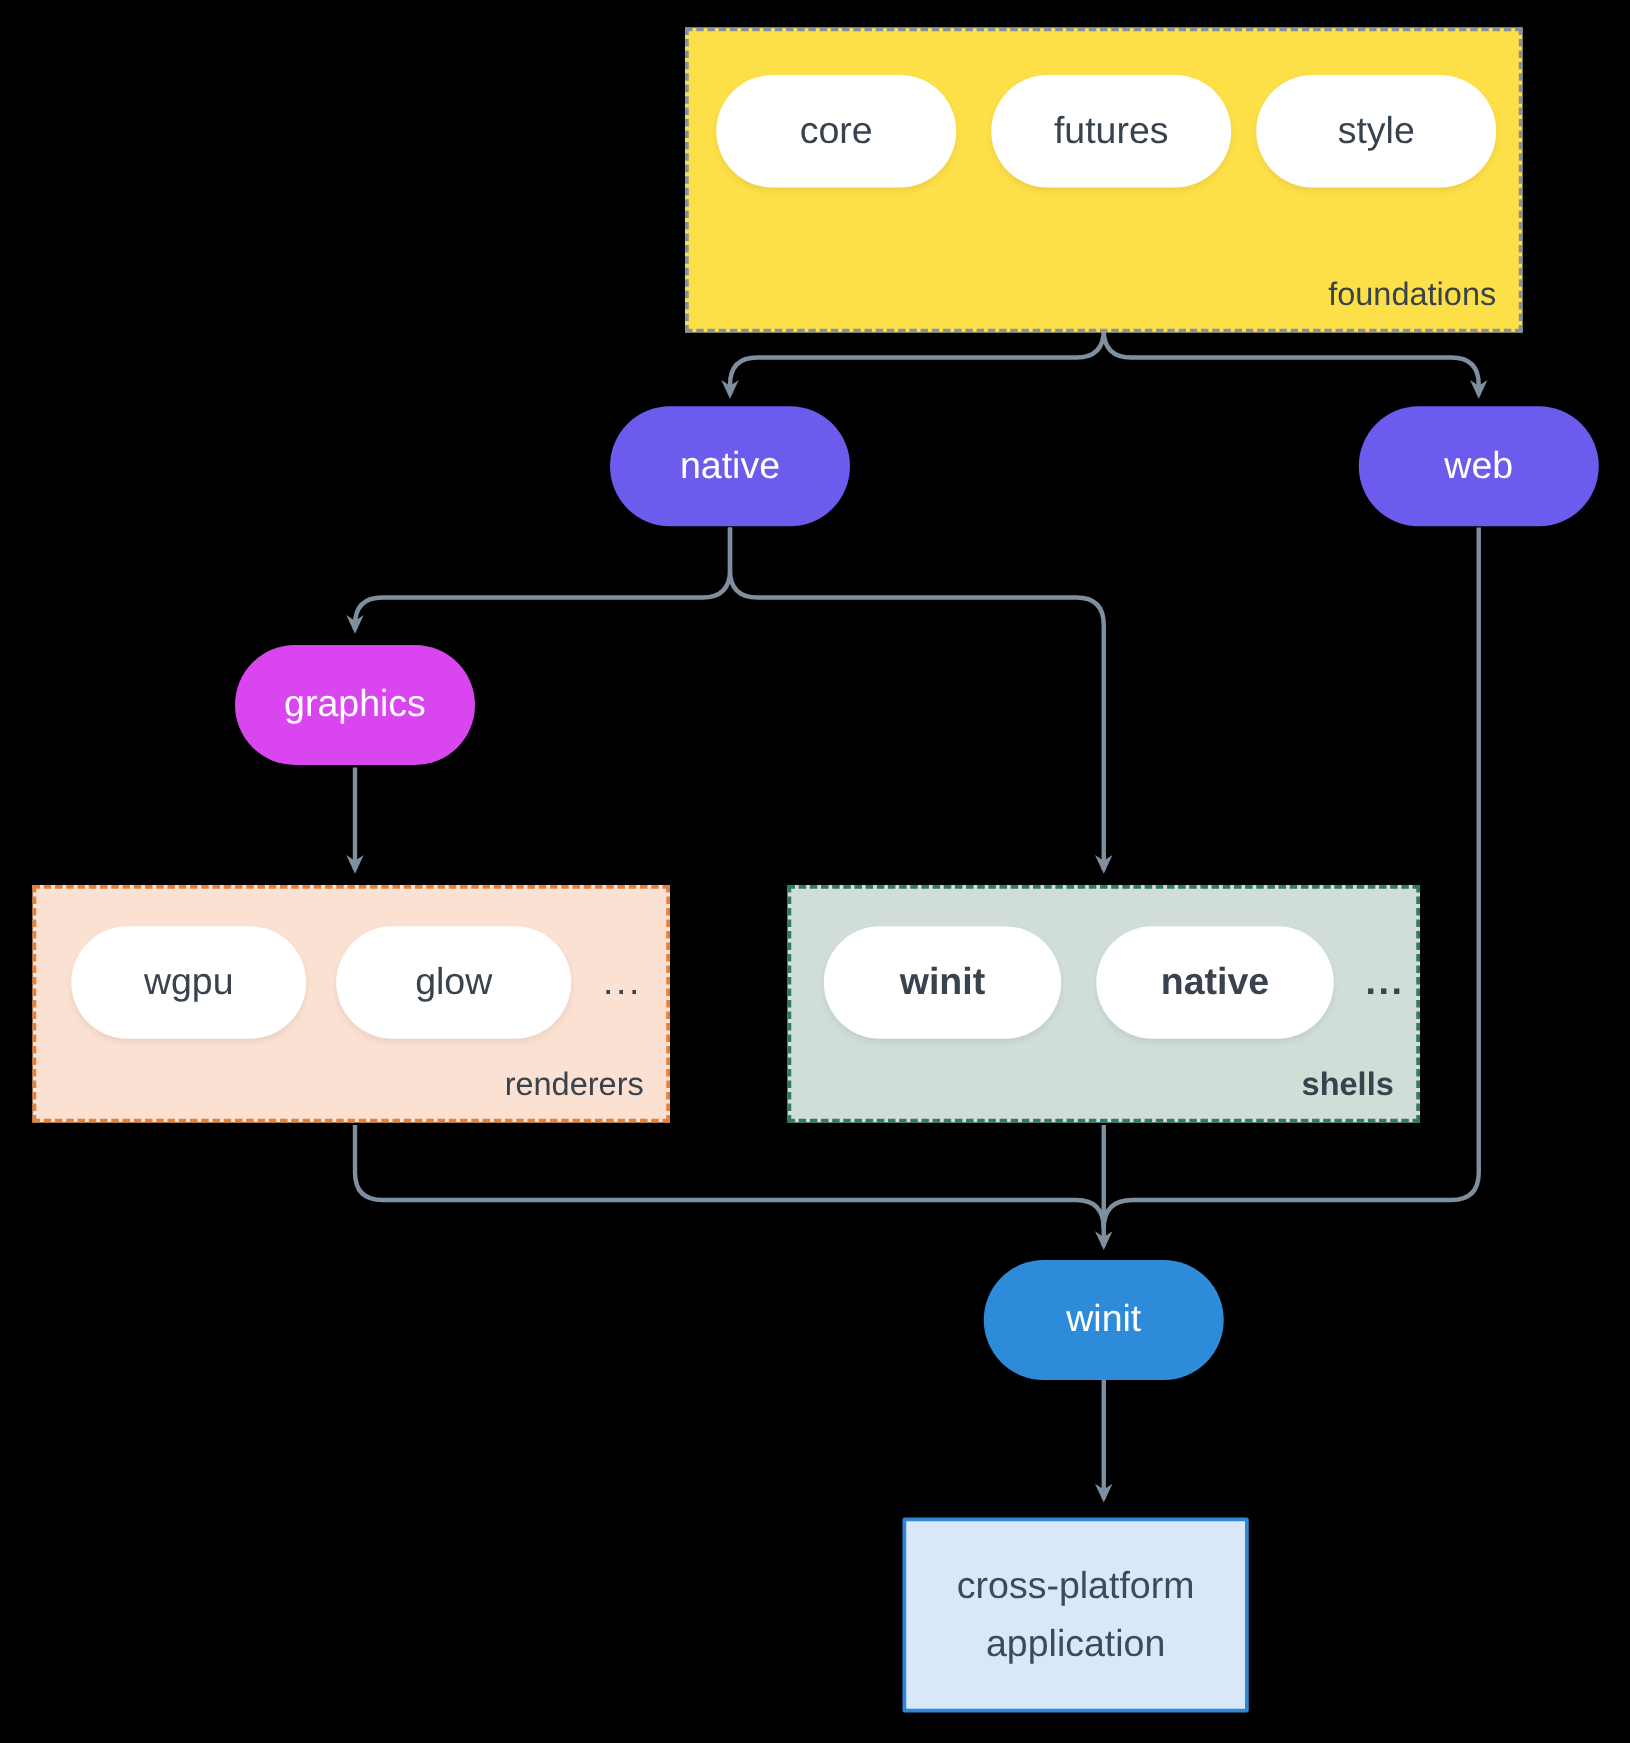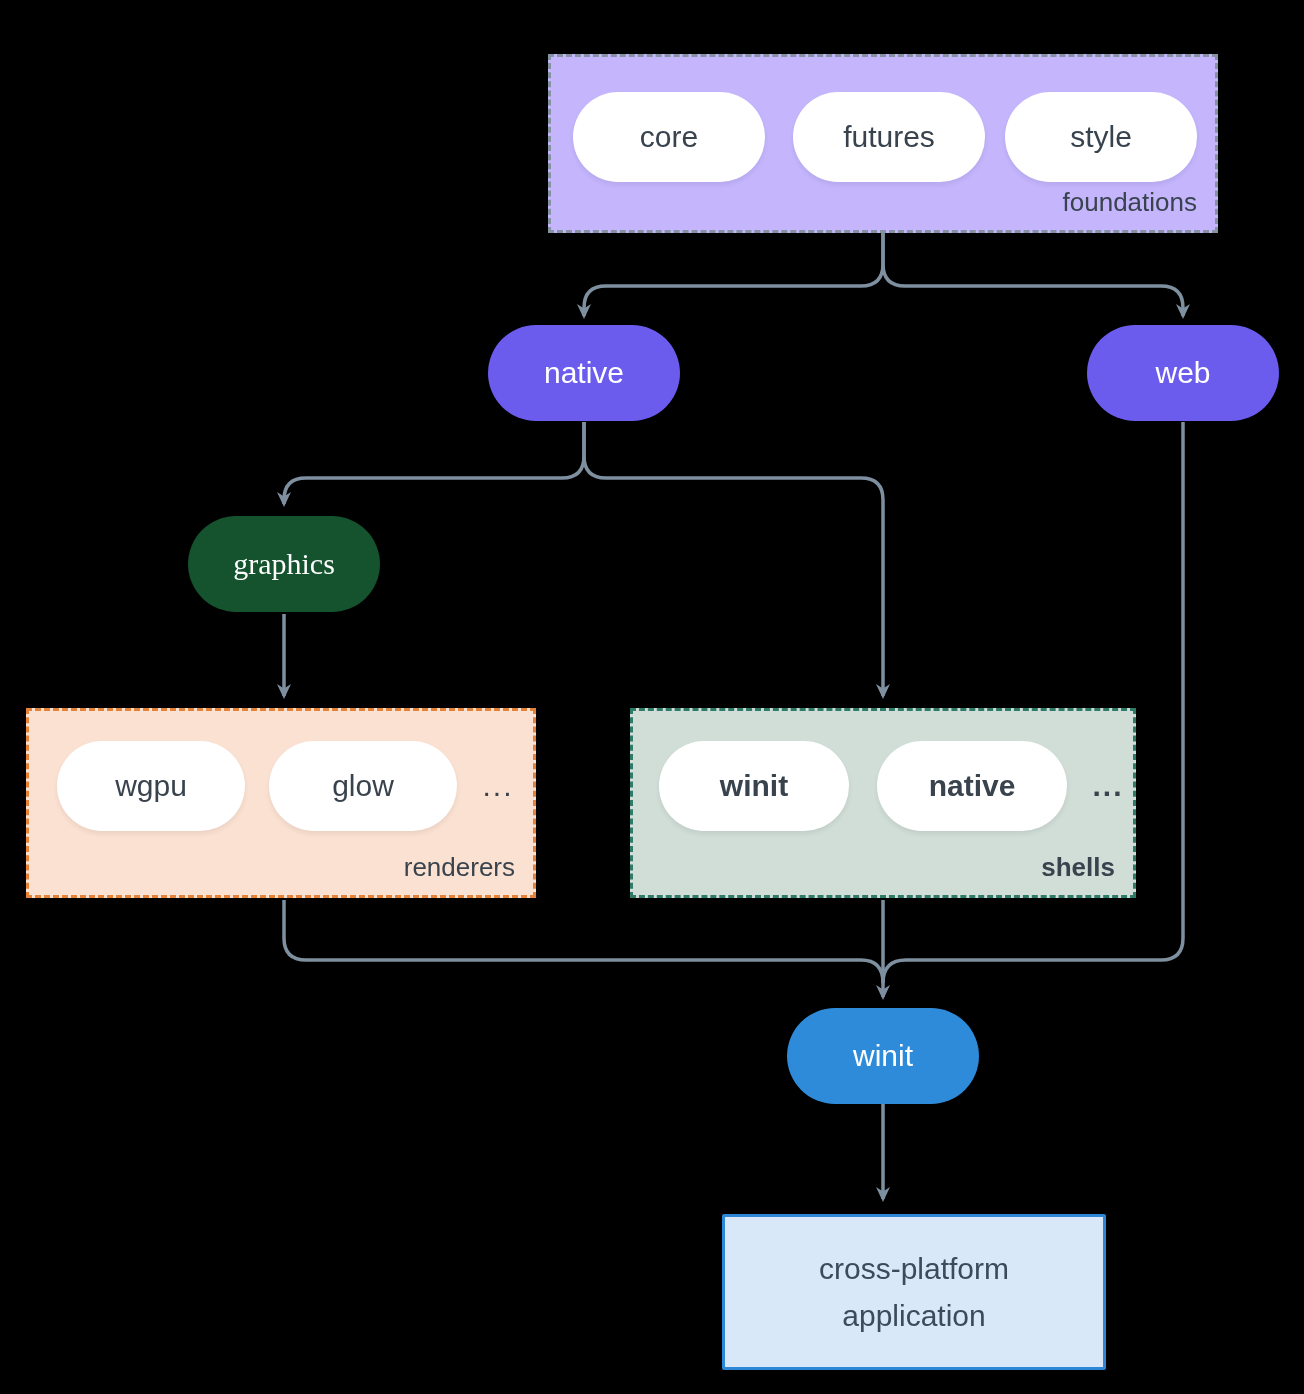--- a/index.html
+++ b/index.html
@@ -17,31 +17,31 @@
     width: 192px; height: 90px;
     background: #ffffff;
     border-radius: 48px;
     display: flex; align-items: center; justify-content: center;
     font-size: 30px; color: #39434e;
     box-shadow: 0 3px 5px rgba(0,0,0,0.07);
     z-index: 2;
   }
   .pill.colored { height: 96px; color: #ffffff; box-shadow: none; text-align: right; }
   .pill.purple  { background: #6b5cee; }
-  .pill.orange  { background: #14532d; font-family: Liberation Serif, serif; }
+  .pill.orange  { background: #d946ef; }
   .pill.blue    { background: #2e8bd9; }
 
   .group {
     position: absolute;
     box-sizing: border-box;
     z-index: 1;
   }
   .group-foundations {
-    left: 548px; top: 22px; width: 670px; height: 179px;
-    background: #c4b5fd; border: 3px dashed #8492a2; margin-top: 32px;
+    left: 548px; top: 22px; width: 670px; height: 244px;
+    background: #fde047; border: 3px dashed #8492a2;
   }
   .group-renderers {
     left: 26px; top: 708px; width: 510px; height: 190px;
     background: #fbe1d1; border: 3px dashed #e6813a;
   }
   .group-shells {
     left: 630px; top: 708px; width: 506px; height: 190px;
     background: #d0ded7; border: 3px dashed #2f7b67; font-weight: bold;
   }
   .group-label {
@@ -54,21 +54,21 @@
     font-size: 30px; letter-spacing: 2px; color: #39434e;
   }
 
   .node-native { left: 488px; top: 325px; }
   .node-web    { left: 1087px; top: 325px; }
   .node-graphics { left: 188px; top: 516px; }
   .node-iced   { left: 787px; top: 1008px; }
 
   .node-application {
     position: absolute;
-    left: 722px; top: 1214px; width: 384px; height: 156px;
+    left: 722px; top: 1214px; width: 277px; height: 156px;
     box-sizing: border-box;
     background: #d8e8f8;
     border: 3px solid #2e86d6;
     border-radius: 2px;
     display: flex; align-items: center; justify-content: center;
     text-align: center;
     font-size: 30px; line-height: 47px; color: #3c4b59;
     padding: 0 28px;
     z-index: 1;
   }

